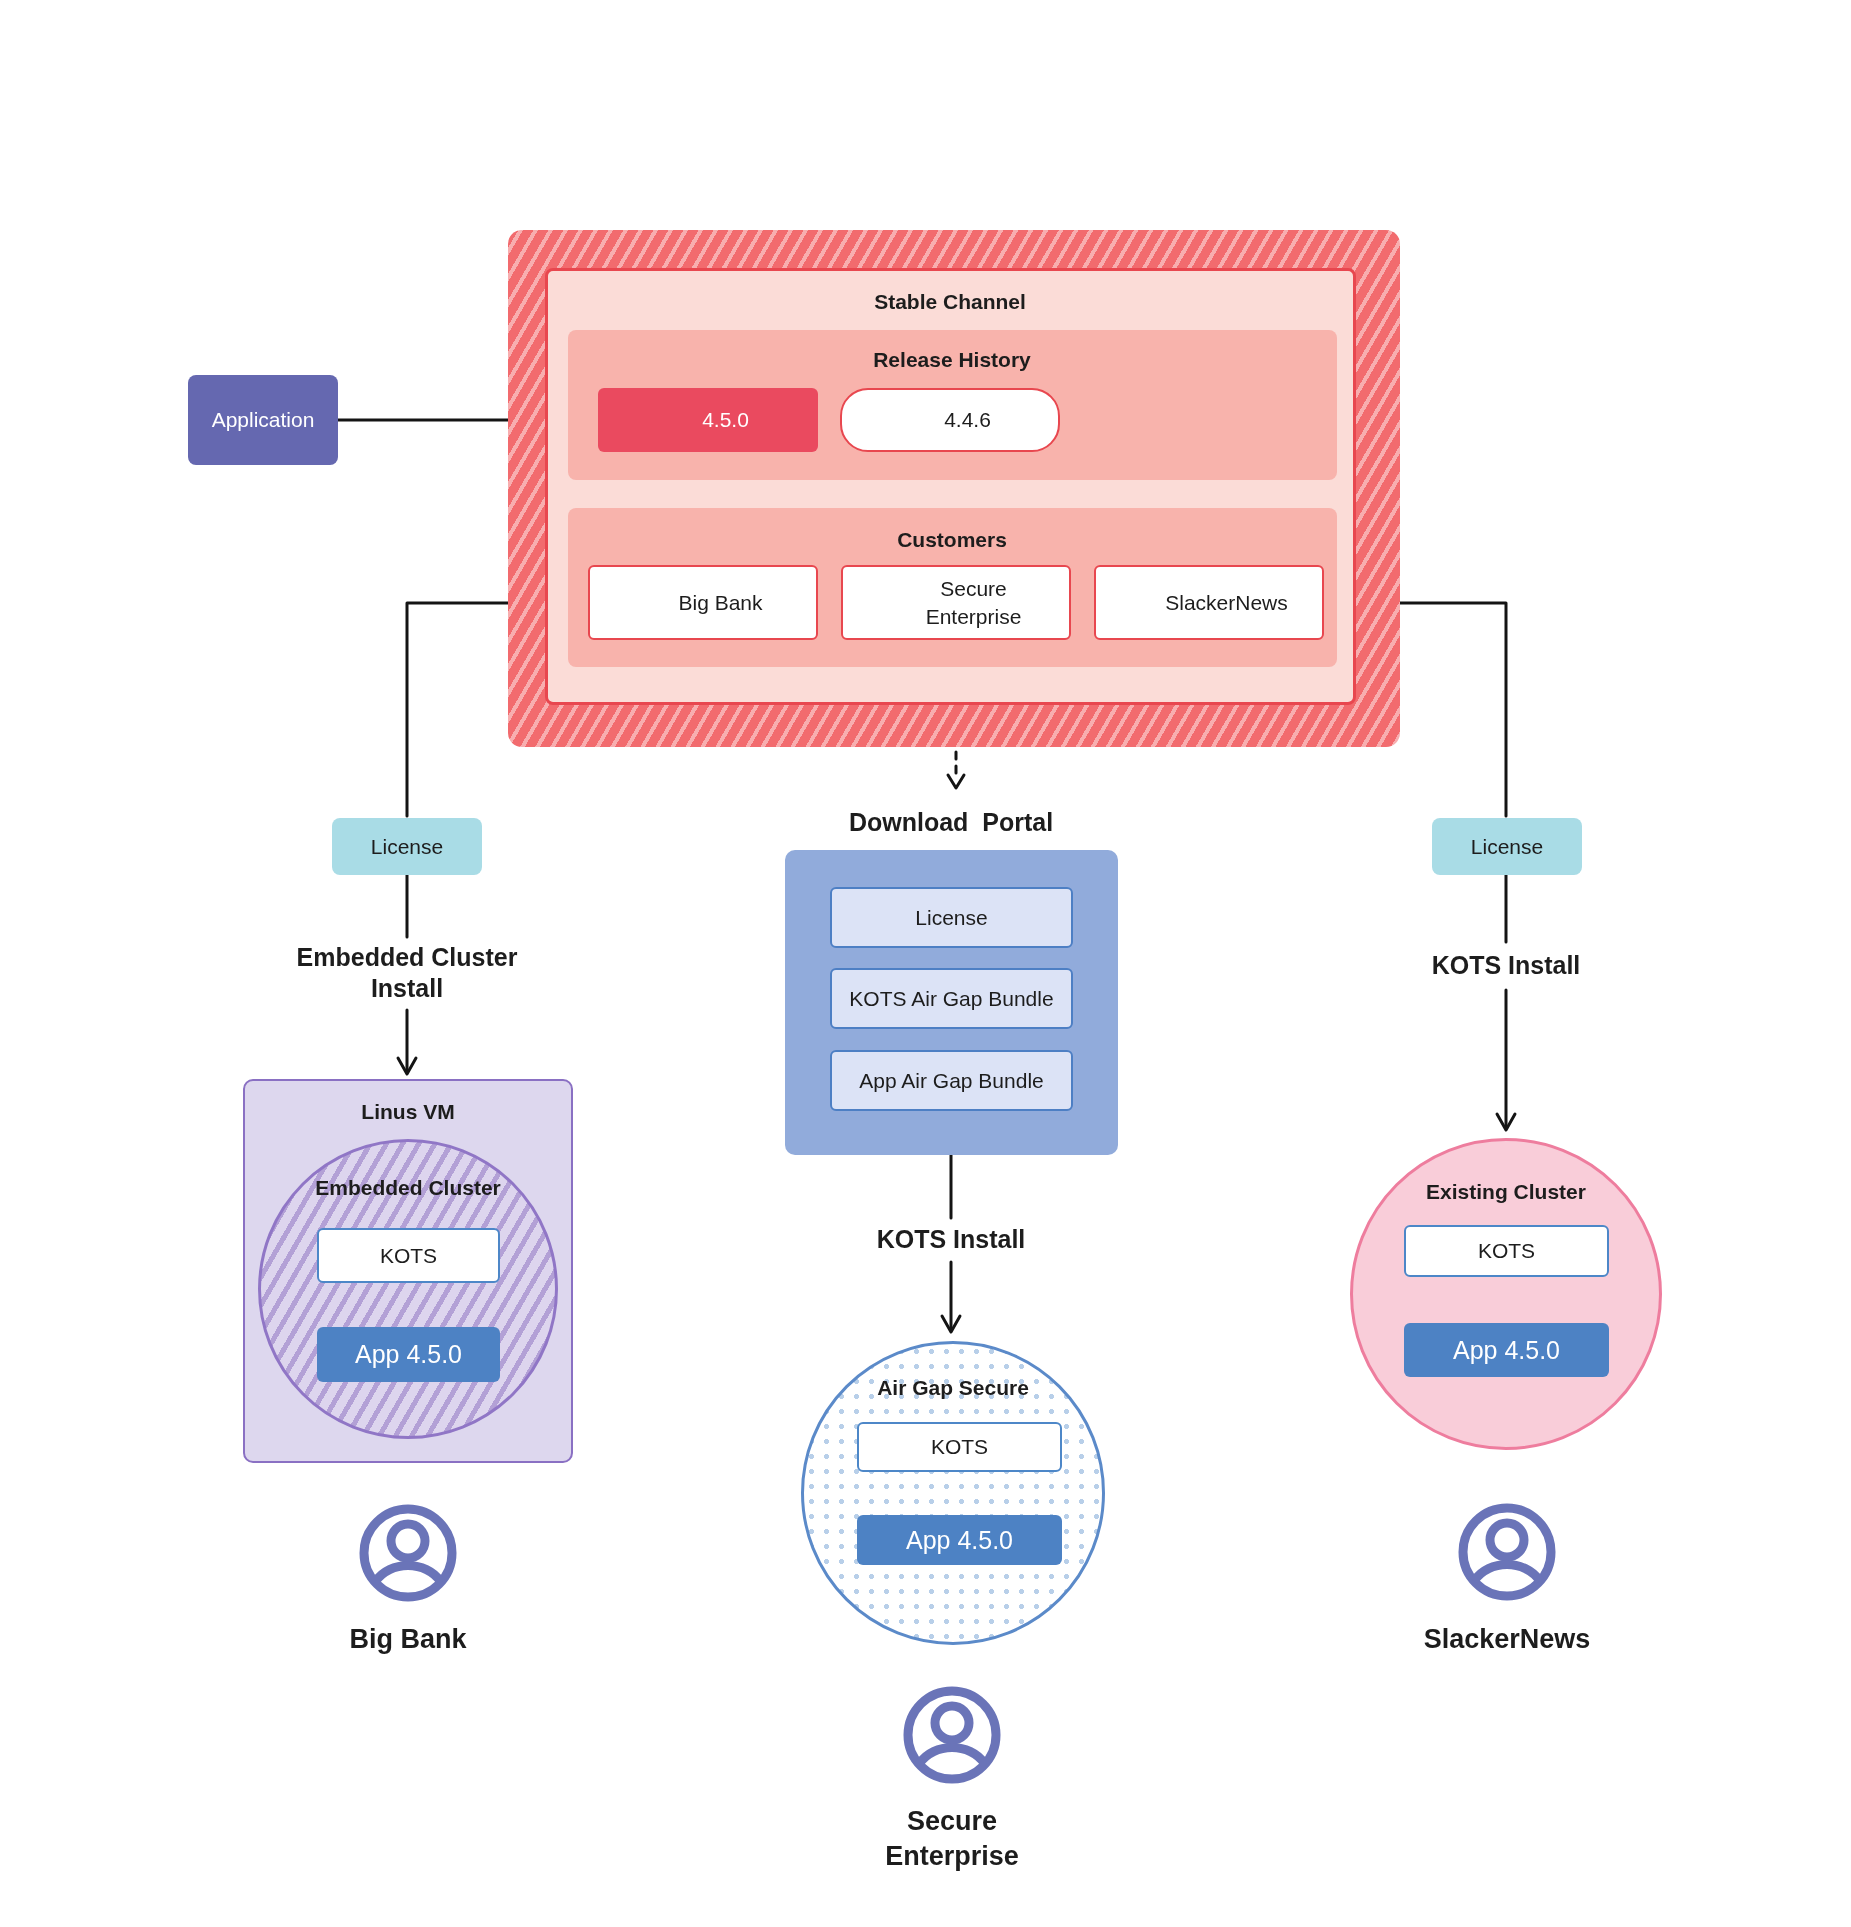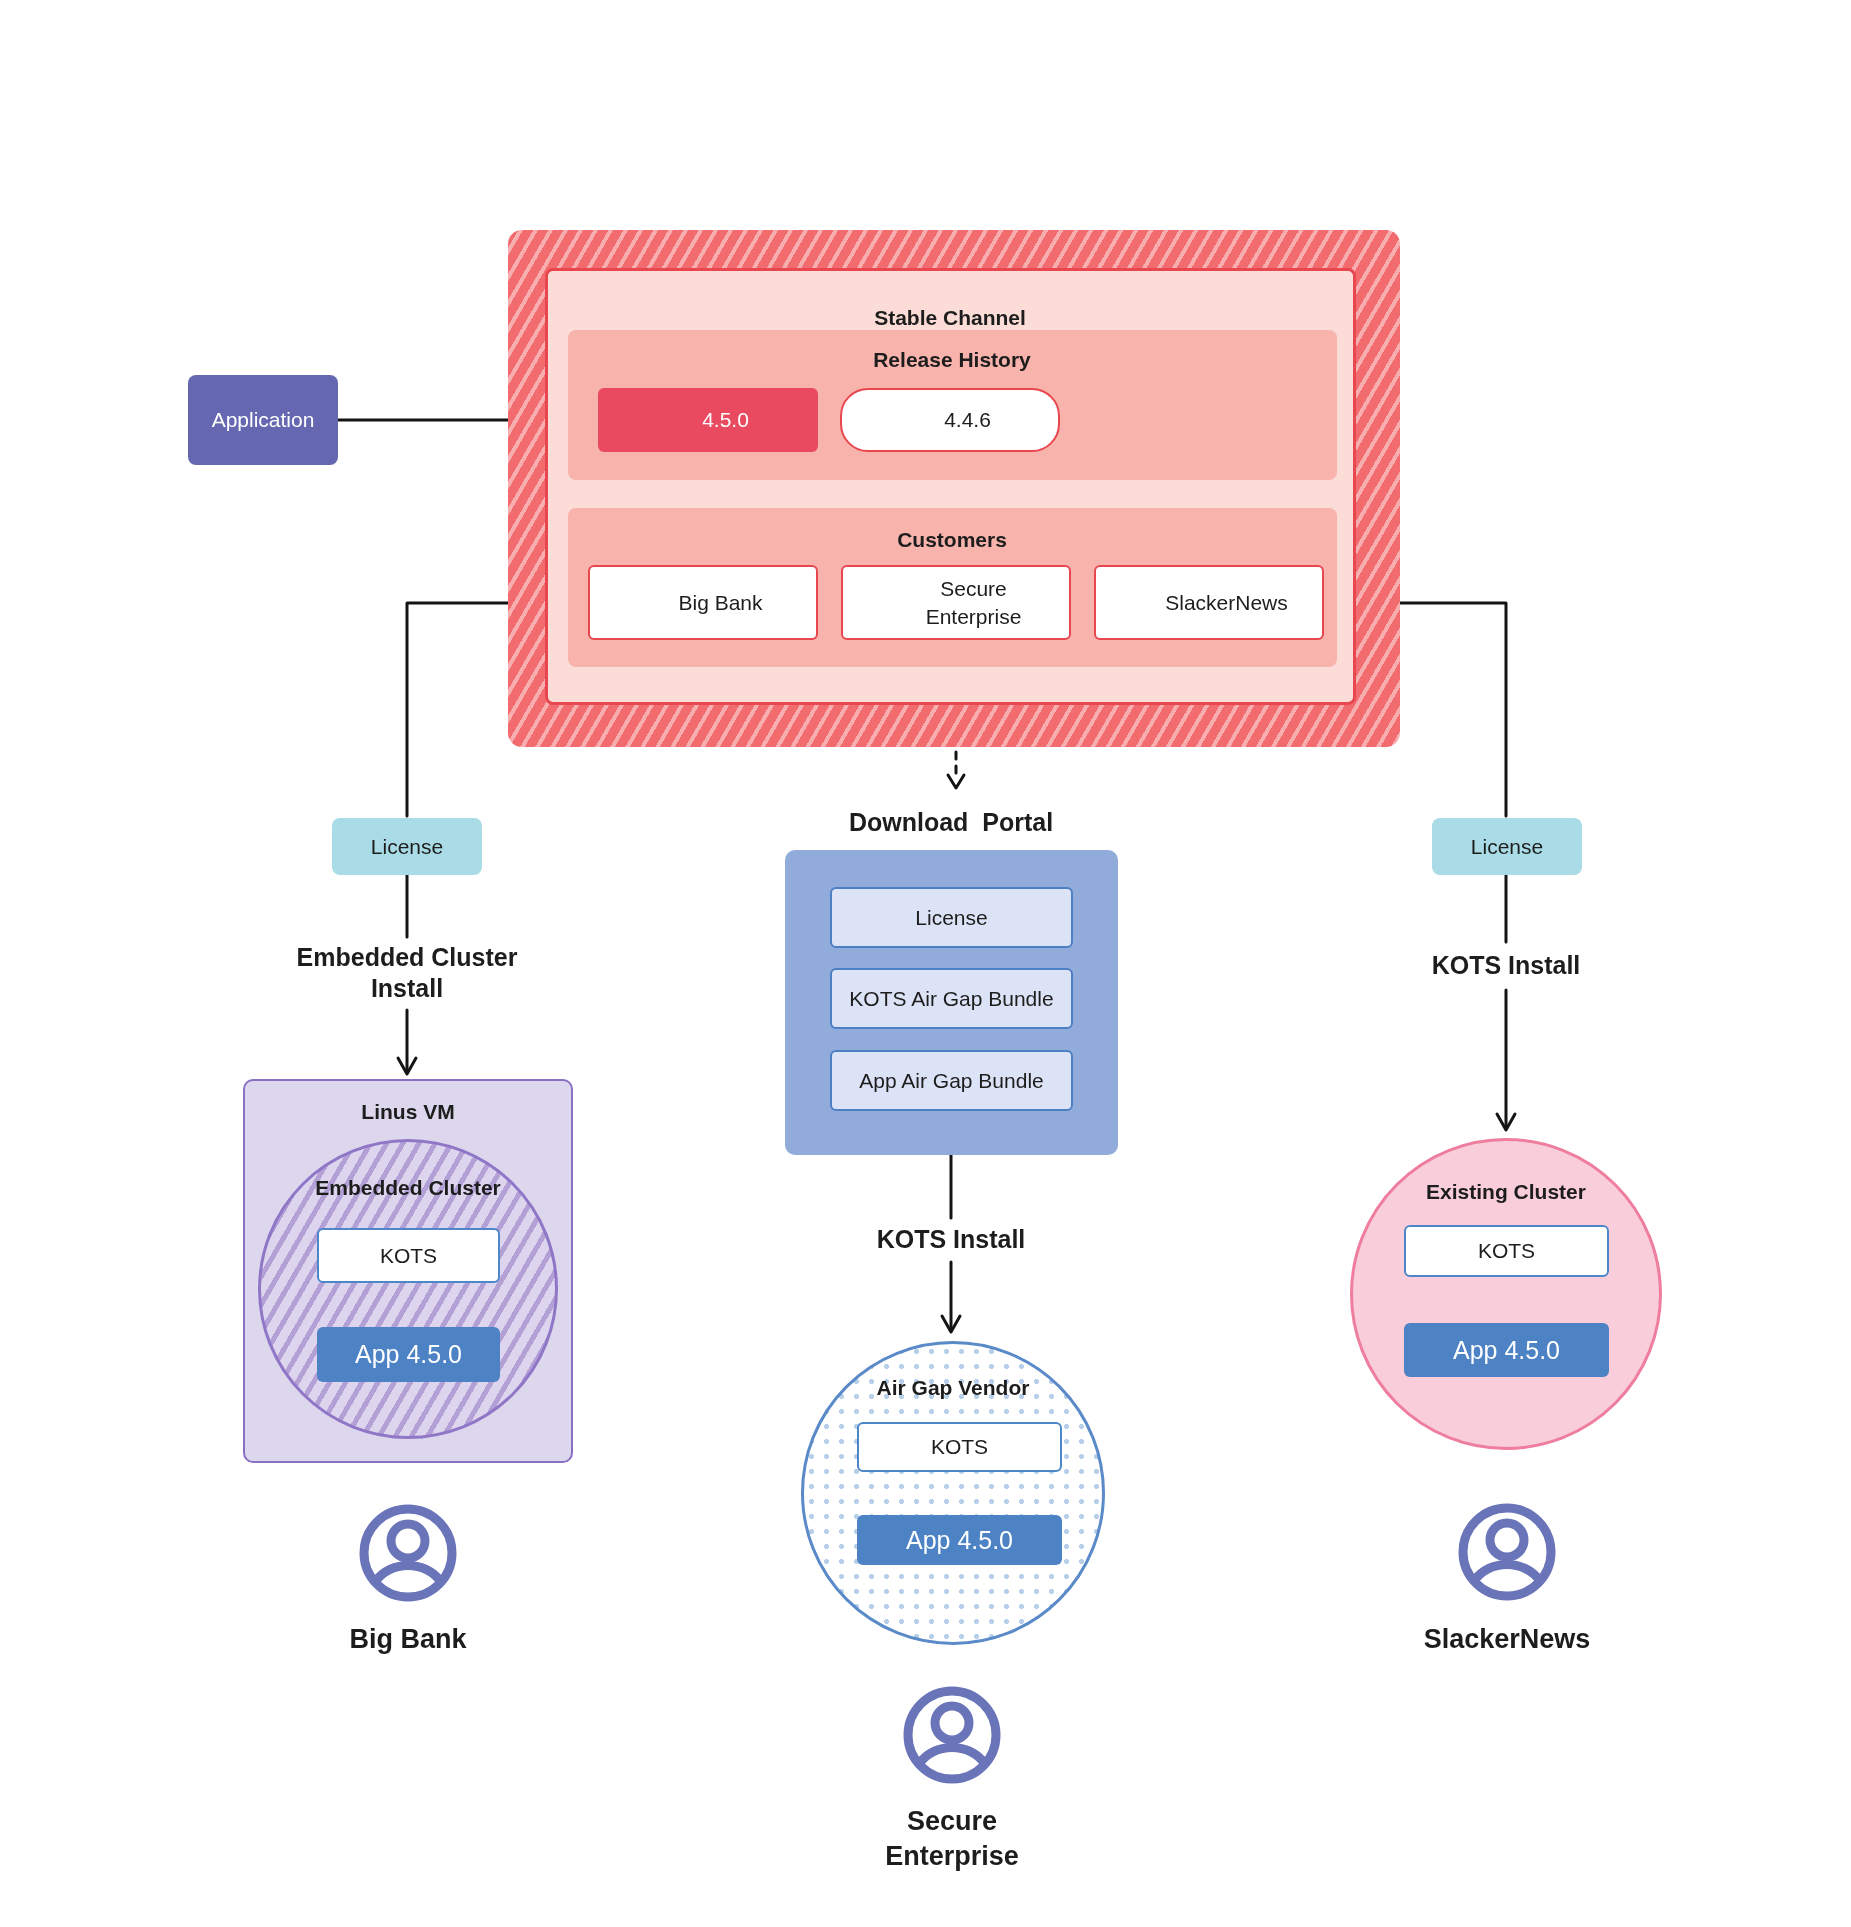--- a/index.html
+++ b/index.html
@@ -129,21 +129,21 @@
       <path d="M400,1305 L408,1317 L416,1305"></path>
       <path d="M945,1495 L953,1507 L961,1495"></path>
       <path d="M1498,1303 L1506,1315 L1514,1303"></path>
     </g>
   </svg>
 
 
   <div class="abs platform-box"></div>
 
   <div class="abs stable-box"></div>
-  <div class="abs ctr section-label" style="left:950px; top:290px; width:400px;margin-top:16px;">Stable Channel</div>
+  <div class="abs ctr section-label" style="left:950px; top:290px; width:400px;">Stable Channel</div>
 
   <div class="abs salmon-box release-box"></div>
   <div class="abs ctr section-label" style="left:952px; top:348px; width:400px;">Release History</div>
   <div class="abs flexbox node red rel-450">
     <span>4.5.0</span>
   </div>
   <div class="abs flexbox node white rel-446">
     <span>4.4.6</span>
   </div>
 
@@ -186,21 +186,21 @@
   </div>
   <div class="abs flexbox portal-item" style="top:1050px;">
     <span>App Air Gap Bundle</span>
   </div>
   <div class="abs flexbox portal-item" style="top:968px;">
     <span>KOTS Air Gap Bundle</span>
   </div>
   <div class="abs ctr install-label" style="left:951px; top:1224px; width:300px;">KOTS Install</div>
 
   <div class="abs airgap-circle"></div>
-  <div class="abs ctr section-label" style="left:953px; top:1376px; width:300px;">Air Gap Vendor</div>
+  <div class="abs ctr section-label" style="left:953px; top:1376px; width:300px;">Air Gap Secure</div>
   <div class="abs flexbox kots-node" style="left:857px; top:1422px; width:205px; height:50px;">
     <span>KOTS</span>
   </div>
   <div class="abs flexbox app-node" style="left:857px; top:1515px; width:205px; height:50px;">
     <span>App 4.5.0</span>
   </div>
 
   <div class="abs flexbox license-chip" style="left:1432px;">
     <span>License</span>
   </div>

